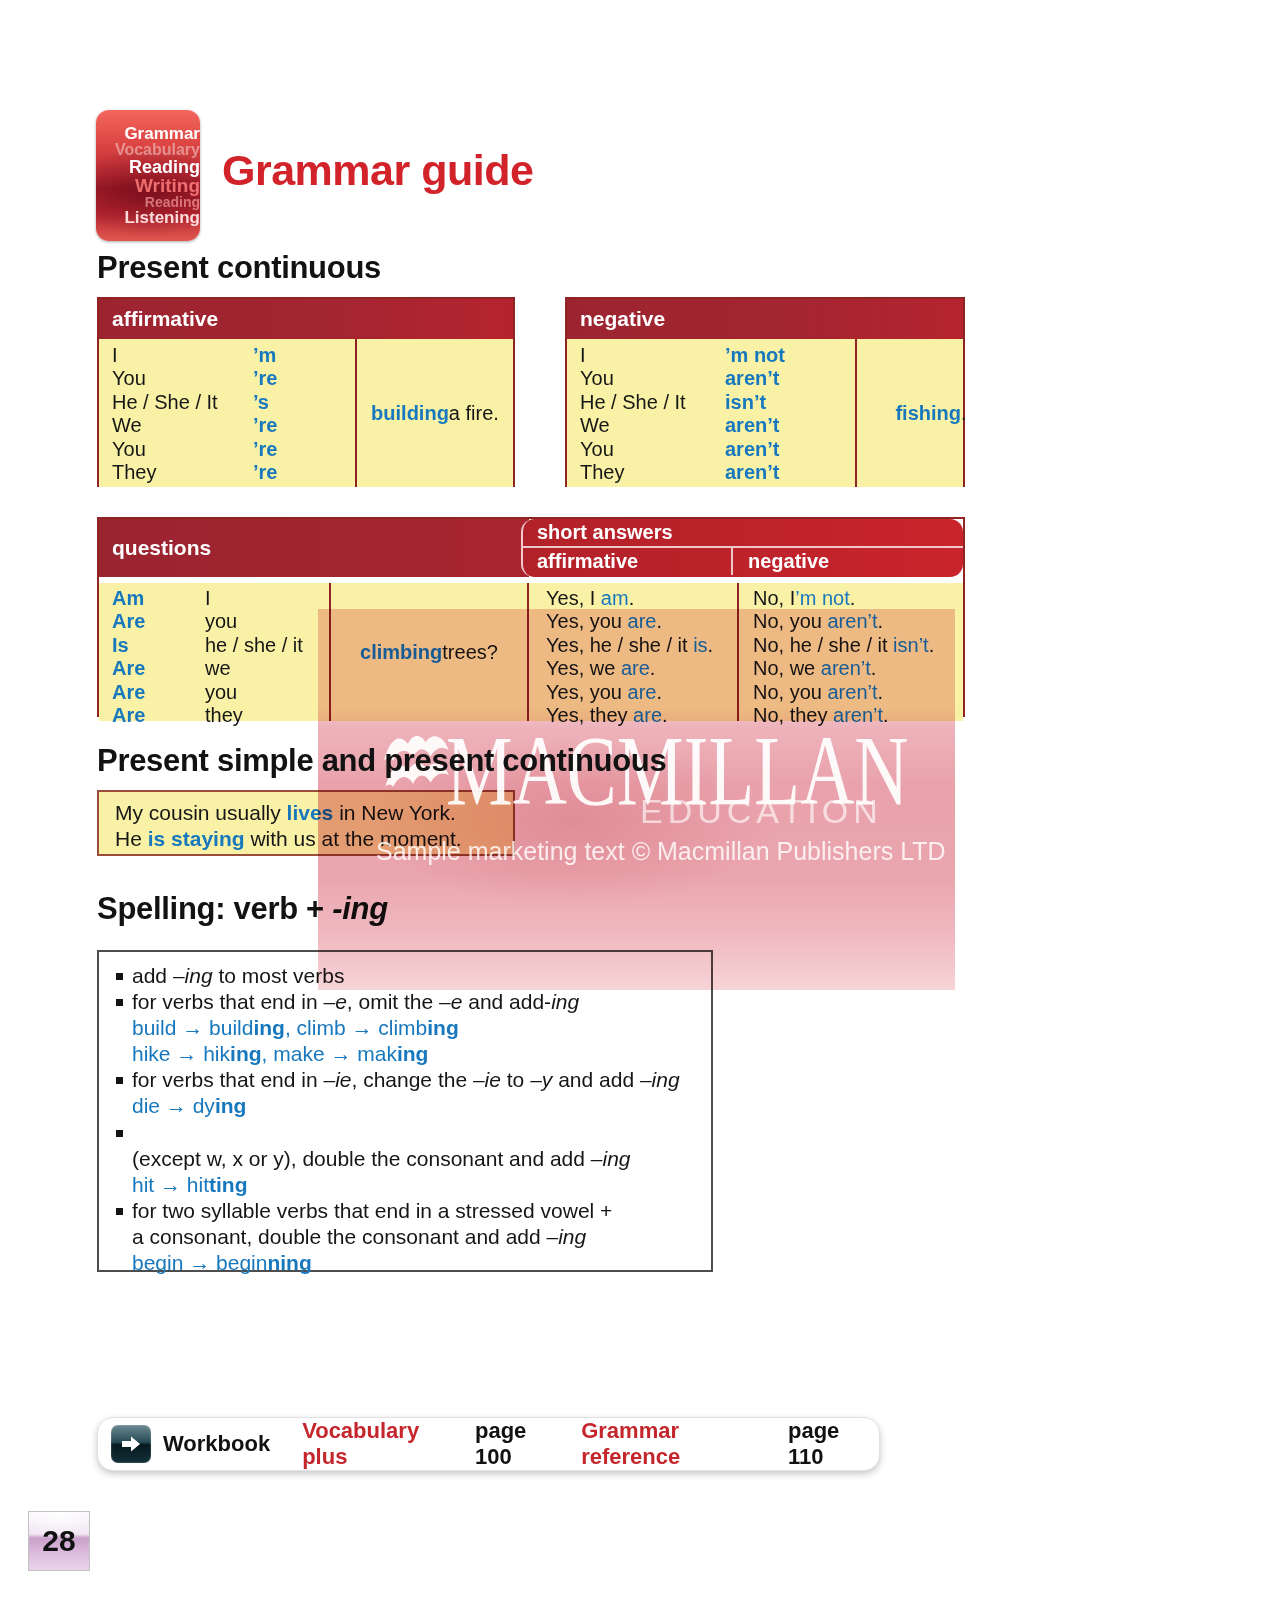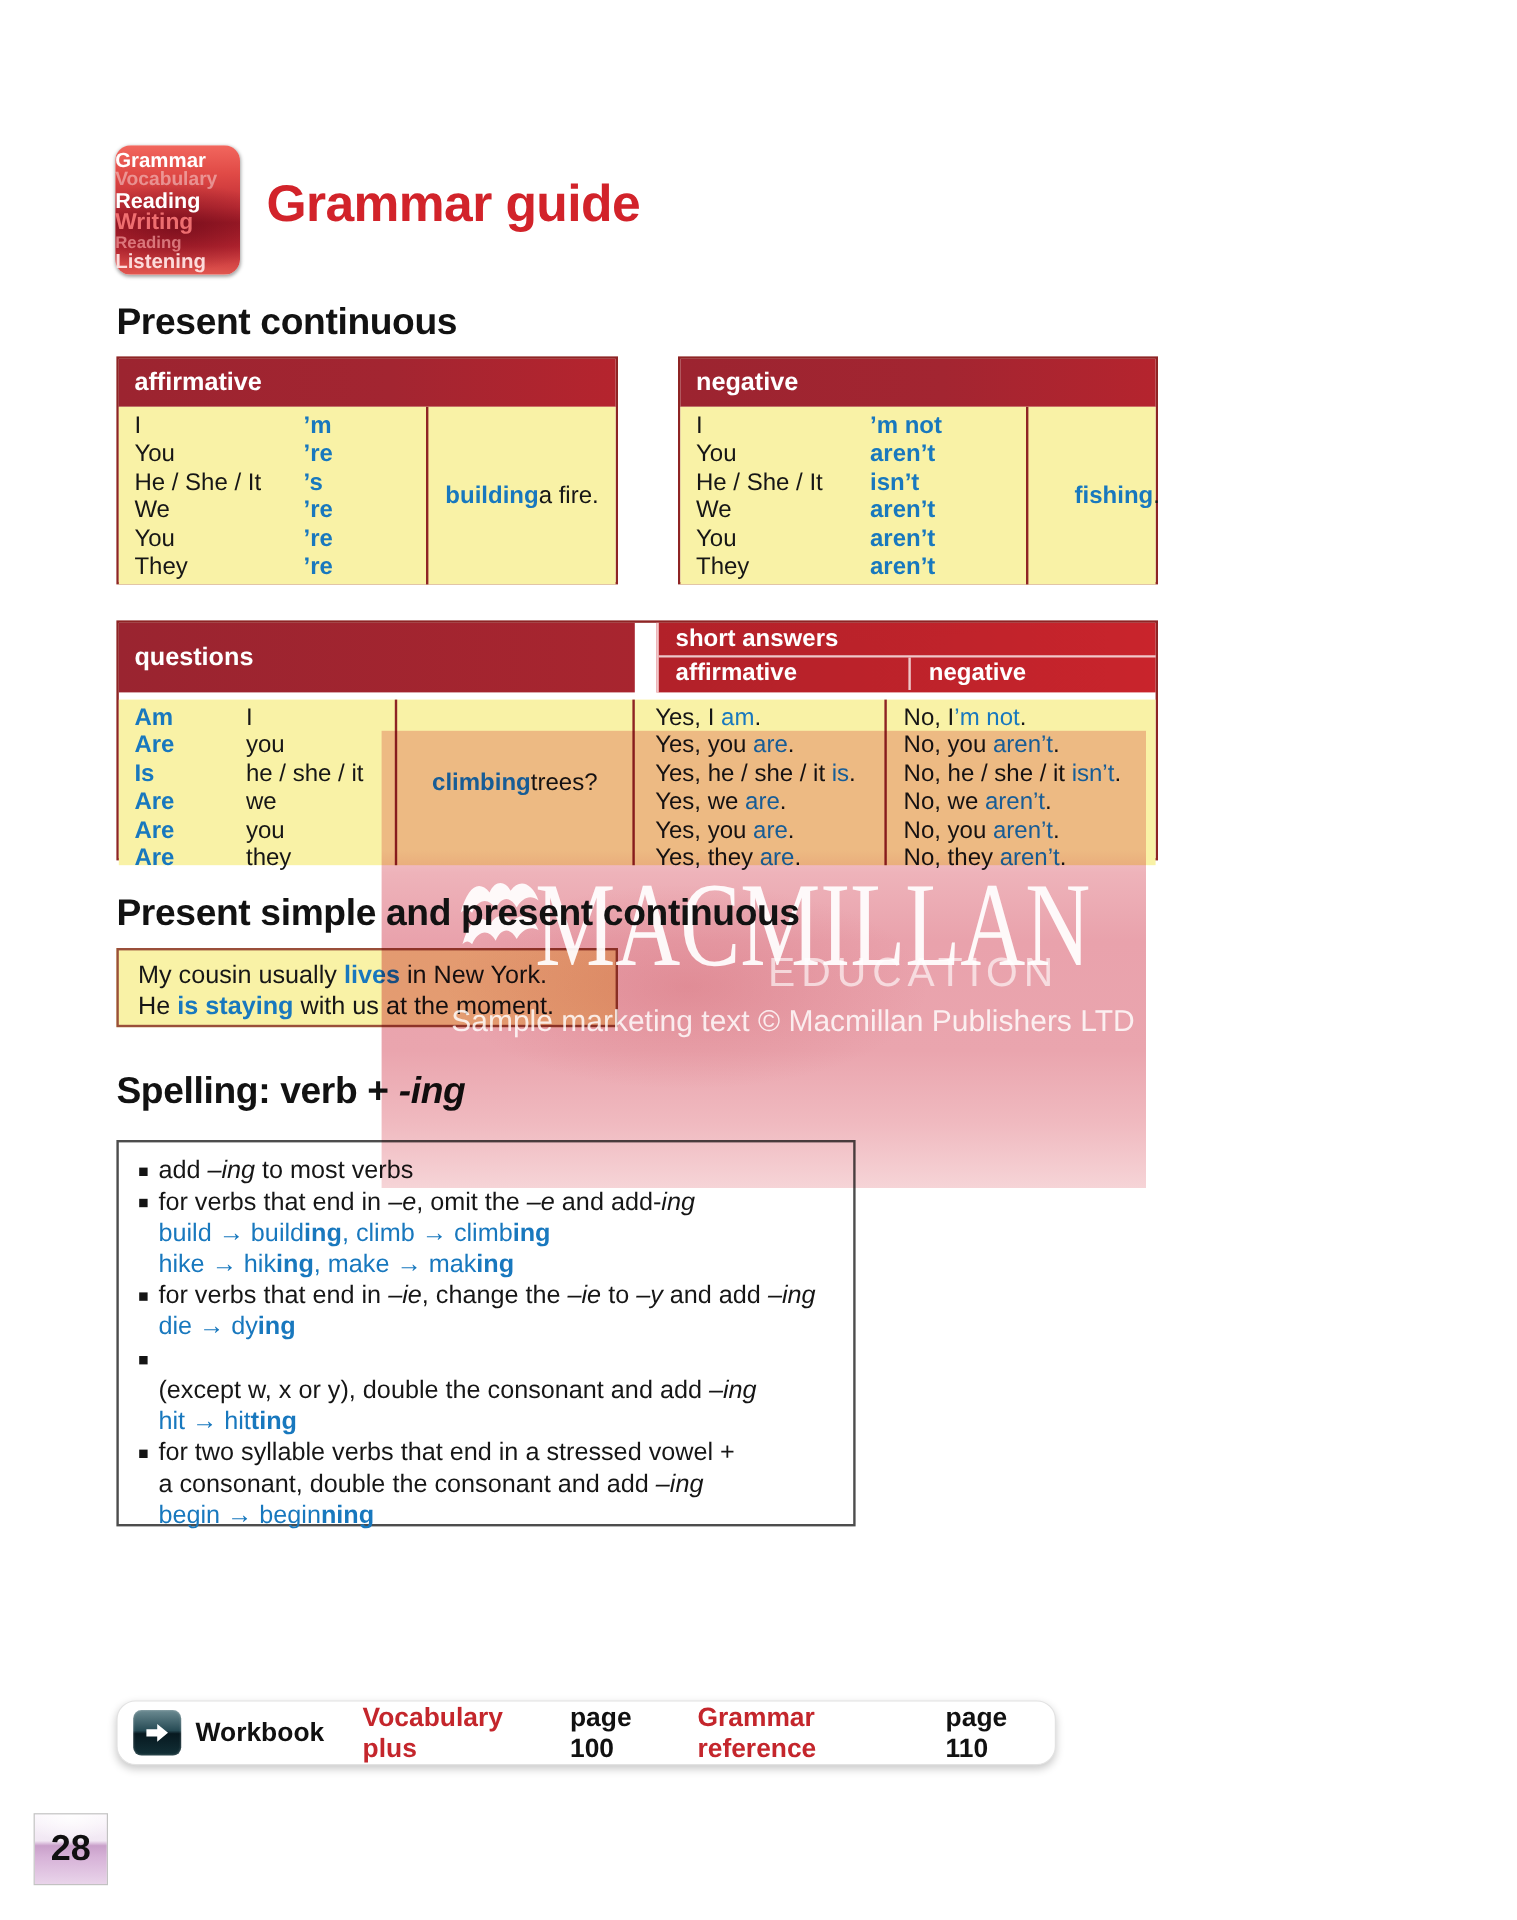--- a/index.html
+++ b/index.html
@@ -1,26 +1,26 @@
 <!DOCTYPE html>
 <html><head>
 <meta charset="utf-8">
 <style>
   html,body{margin:0;padding:0;background:#ffffff;}
   .canvas{position:relative;width:1264px;height:1600px;background:#fff;overflow:hidden;
           font-family:"Liberation Sans","DejaVu Sans",sans-serif;color:#161616;}
 
   
-  .logo{position:absolute;left:96px;top:110px;width:104px;height:108px;border-radius:13px;
+  .logo{position:absolute;left:96px;top:110px;width:104px;height:131px;border-radius:13px;
         background:
           radial-gradient(130% 55% at 50% 63%, rgba(92,4,20,.55) 0%, rgba(92,4,20,0) 62%),
           linear-gradient(180deg,#f2675e 0%,#e04a46 22%,#c02d35 48%,#a21c28 60%,#b92631 78%,#e25750 100%);
         box-shadow:0 1px 3px rgba(0,0,0,.35);
-        display:flex;flex-direction:column;align-items:flex-start;justify-content:center;
-        line-height:1.0;font-weight:bold;margin-top:11px;}
+        display:flex;flex-direction:column;align-items:flex-end;justify-content:center;
+        line-height:1.0;font-weight:bold;}
   .ll{white-space:nowrap;}
   .ll-0{font-size:17px;color:#ffffff;}
   .ll-1{font-size:16px;color:rgba(255,255,255,.42);}
   .ll-2{font-size:18px;color:#ffffff;}
   .ll-3{font-size:19px;color:rgba(255,126,126,.85);}
   .ll-4{font-size:14px;color:rgba(255,172,172,.62);}
   .ll-5{font-size:17px;color:rgba(255,228,228,.95);}
 
   .title{position:absolute;left:222px;top:146px;font-size:43px;font-weight:bold;color:#d2232a;letter-spacing:-.5px;}
 
@@ -54,22 +54,22 @@
   .tbl-neg .verbcol{left:158px;}
   .tbl-neg .vdiv{left:288px;}
   .tbl-neg .ex-cell{left:290px;right:0;padding-left:42px;}
 
   
   .tbl-q{left:97px;top:517px;width:868px;height:200px;}
   .q-headrow{position:relative;height:64px;}
   .q-head{position:absolute;left:0;top:0;width:430px;height:58px;
           background:linear-gradient(90deg,#9a2430,#a8252f);color:#fff;font-size:21px;font-weight:bold;
           display:flex;align-items:center;padding-left:13px;box-sizing:border-box;}
-  .sa-block{position:absolute;left:448px;right:0;top:0;height:58px;
-            background:linear-gradient(90deg,#b22129,#c9242c);border-left:2px solid rgba(255,255,255,.75);box-sizing:border-box;}
+  .sa-block{position:absolute;left:422px;right:0;top:0;height:58px;
+            background:linear-gradient(90deg,#b22129,#c9242c);border-left:2px solid rgba(255,255,255,.75);box-sizing:border-box;border-radius:13px;}
   .sa-top{height:29px;color:#fff;font-size:20px;font-weight:bold;display:flex;align-items:center;
           padding-left:14px;border-bottom:2px solid rgba(255,255,255,.75);box-sizing:border-box;}
   .sa-sub{display:flex;height:27px;}
   .sa-sub-cell{color:#fff;font-size:20px;font-weight:bold;display:flex;align-items:center;box-sizing:border-box;}
   .sa-sub-aff{width:210px;padding-left:14px;border-right:2px solid rgba(255,255,255,.75);}
   .sa-sub-neg{flex:1;padding-left:15px;}
   .q-body{position:relative;height:138px;background:#f9f2a6;font-size:20px;}
   .q-body .verbcol{left:13px;top:4px;}
   .q-body .subjcol{left:106px;top:4px;}
   .q-div1{left:230px;} .q-div2{left:428px;} .q-div3{left:638px;}

